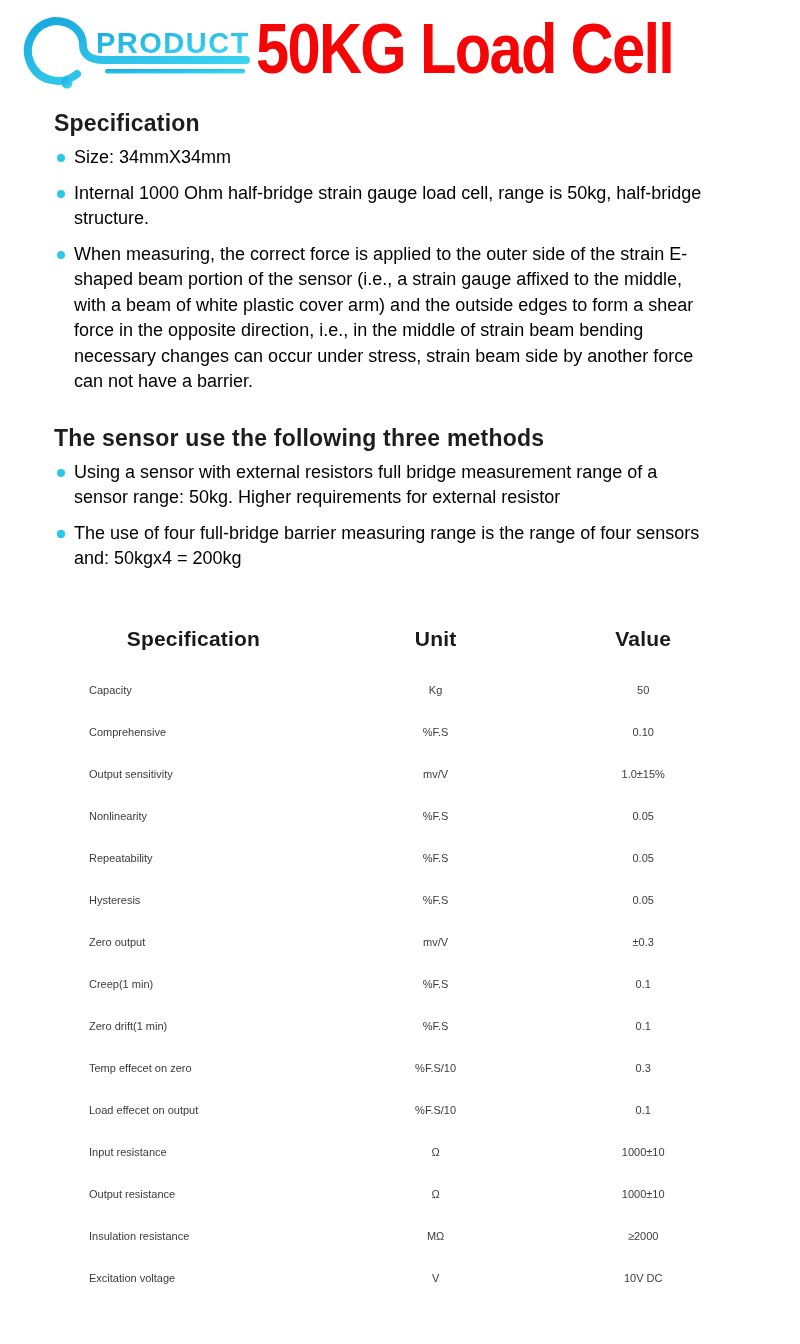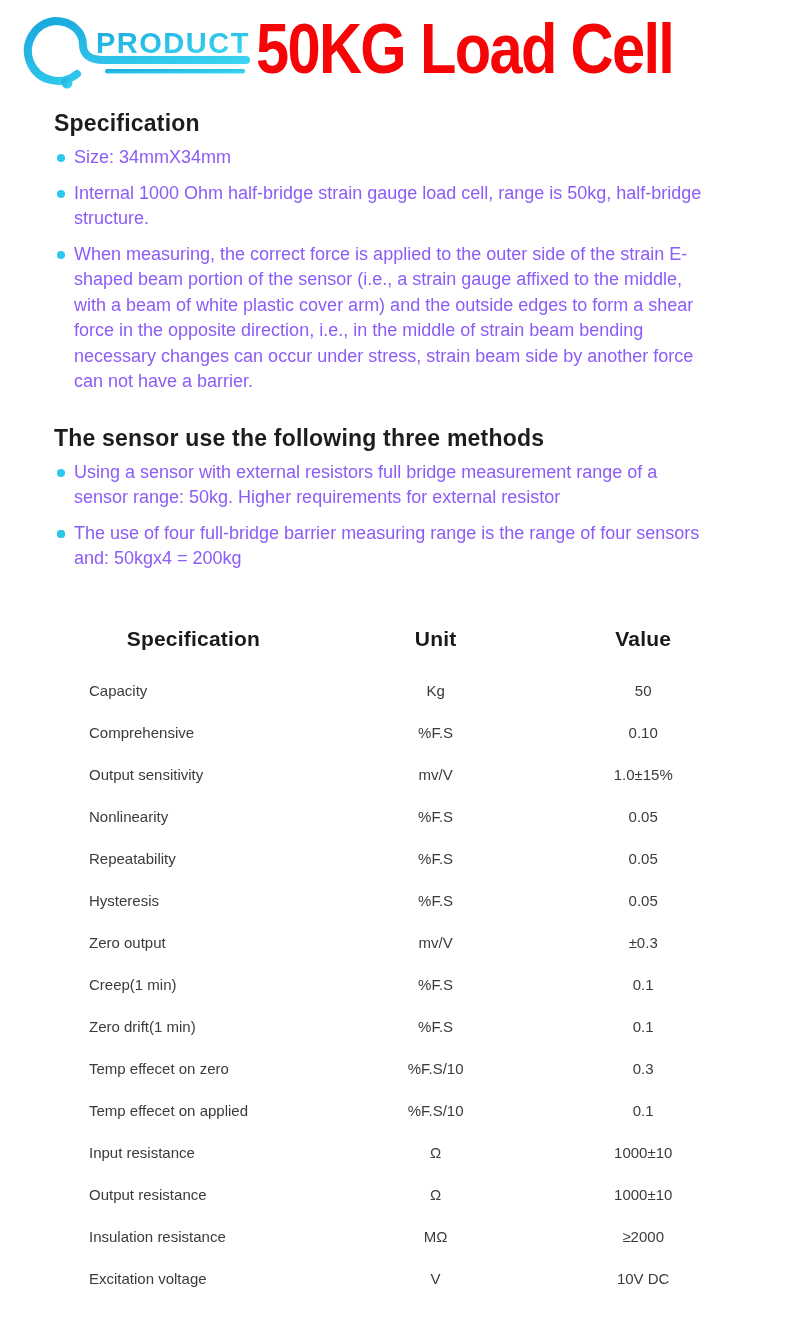--- a/index.html
+++ b/index.html
@@ -17,34 +17,34 @@
   }
   .content{padding:0 56px 0 54px}
   .section-heading{
     font-size:23px;line-height:27px;color:#1d1d1d;font-weight:bold;
     margin:10px 0 8px;letter-spacing:.2px;
   }
   .section-heading.methods{margin-top:30px}
   ul.bullets{list-style:none;margin:0;padding:0;max-width:662px}
   ul.bullets li{
     position:relative;padding-left:20px;font-size:18px;line-height:25.5px;
-    margin-bottom:10px;color:#8b5cf6;
+    margin-bottom:10px;color:#000000;
   }
   .bullet-dot{
     position:absolute;left:3px;top:9px;width:8px;height:8px;border-radius:50%;
     background:#2cc7e9;
   }
   .table-wrap{position:absolute;left:55px;top:626px;width:692px}
   table.spec{border-collapse:collapse;width:100%}
   table.spec th{
     font-size:21px;line-height:26px;color:#1a1a1a;font-weight:bold;
     text-align:center;padding:0 0 17px;letter-spacing:.2px;
   }
   table.spec td{
-    font-size:15px;line-height:21px;color:#3b3b3b;padding:10.5px 0;
+    font-size:11px;line-height:21px;color:#3b3b3b;padding:10.5px 0;
     text-align:center;
   }
   table.spec td.c0{text-align:left;padding-left:34px}
 </style>
 </head>
 <body>
 
 <div class="header">
   <svg class="logo" viewBox="0 0 242 86" xmlns="http://www.w3.org/2000/svg" aria-hidden="true">
     <defs>
@@ -174,21 +174,21 @@
           <td class="c2">0.1</td>
         </tr>
 
         <tr>
           <td class="c0">Temp effecet on zero</td>
           <td class="c1">%F.S/10</td>
           <td class="c2">0.3</td>
         </tr>
 
         <tr>
-          <td class="c0">Temp effecet on applied</td>
+          <td class="c0">Load effecet on output</td>
           <td class="c1">%F.S/10</td>
           <td class="c2">0.1</td>
         </tr>
 
         <tr>
           <td class="c0">Input resistance</td>
           <td class="c1">Ω</td>
           <td class="c2">1000±10</td>
         </tr>
 

